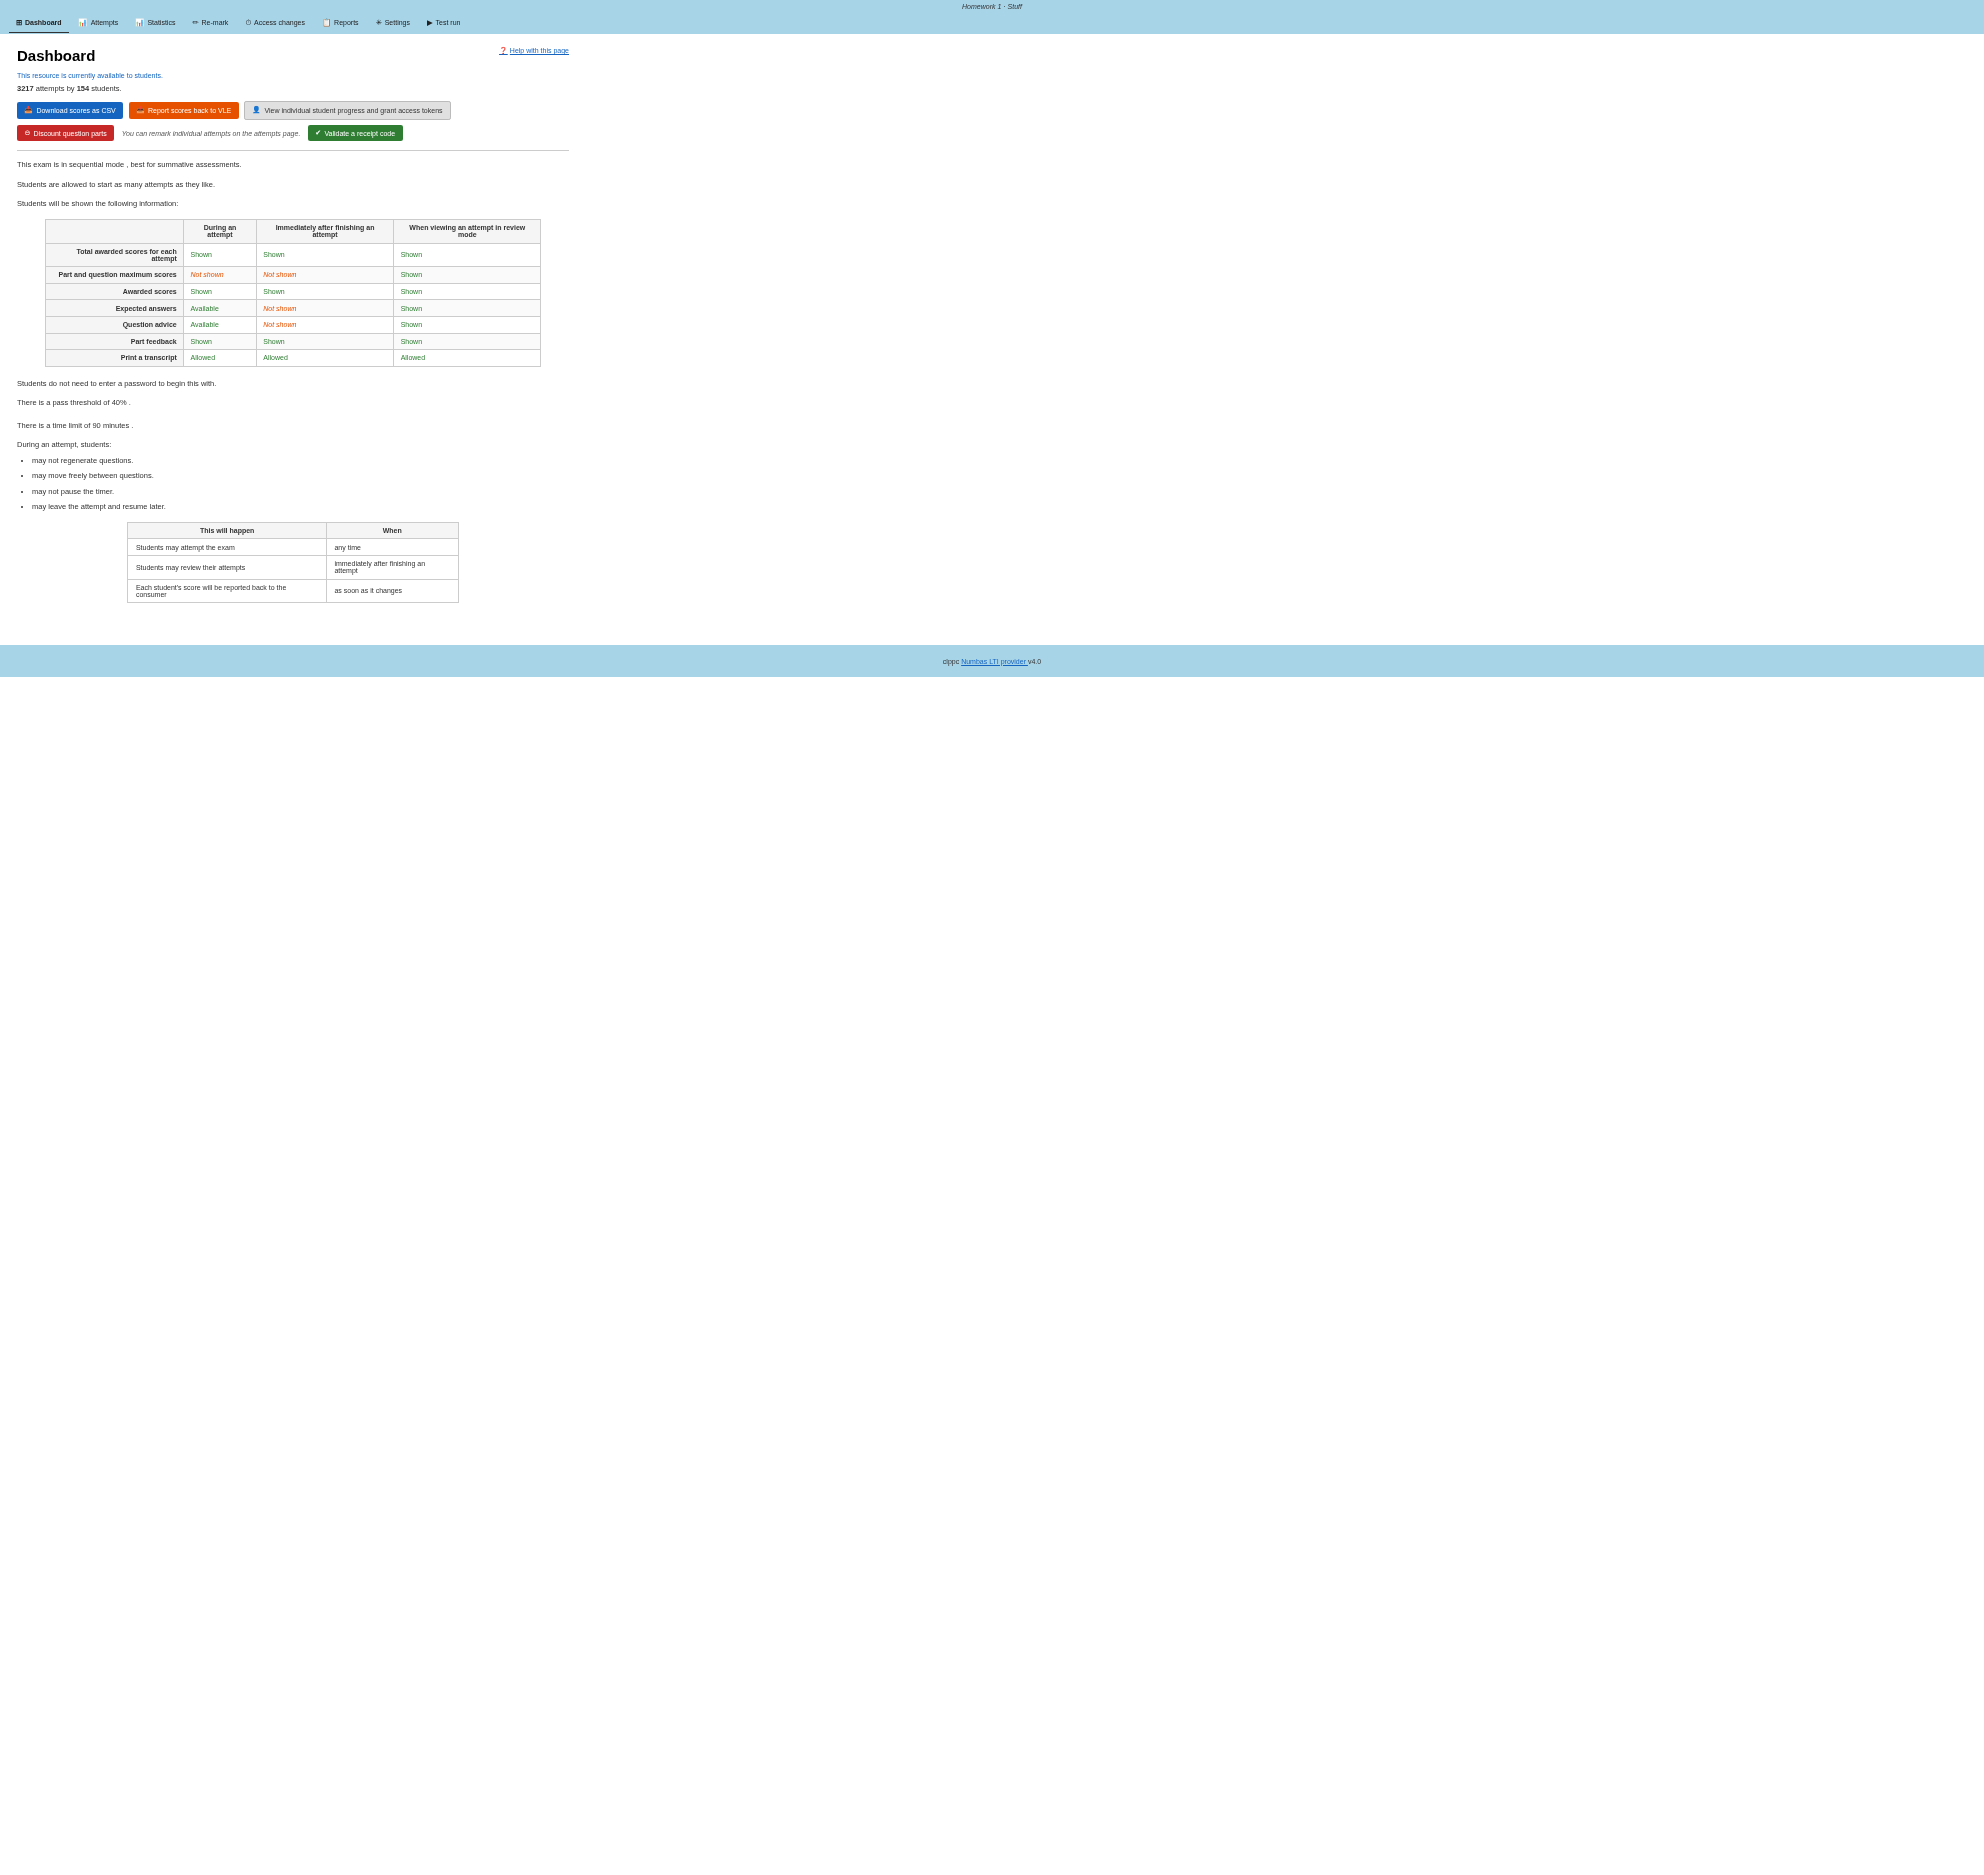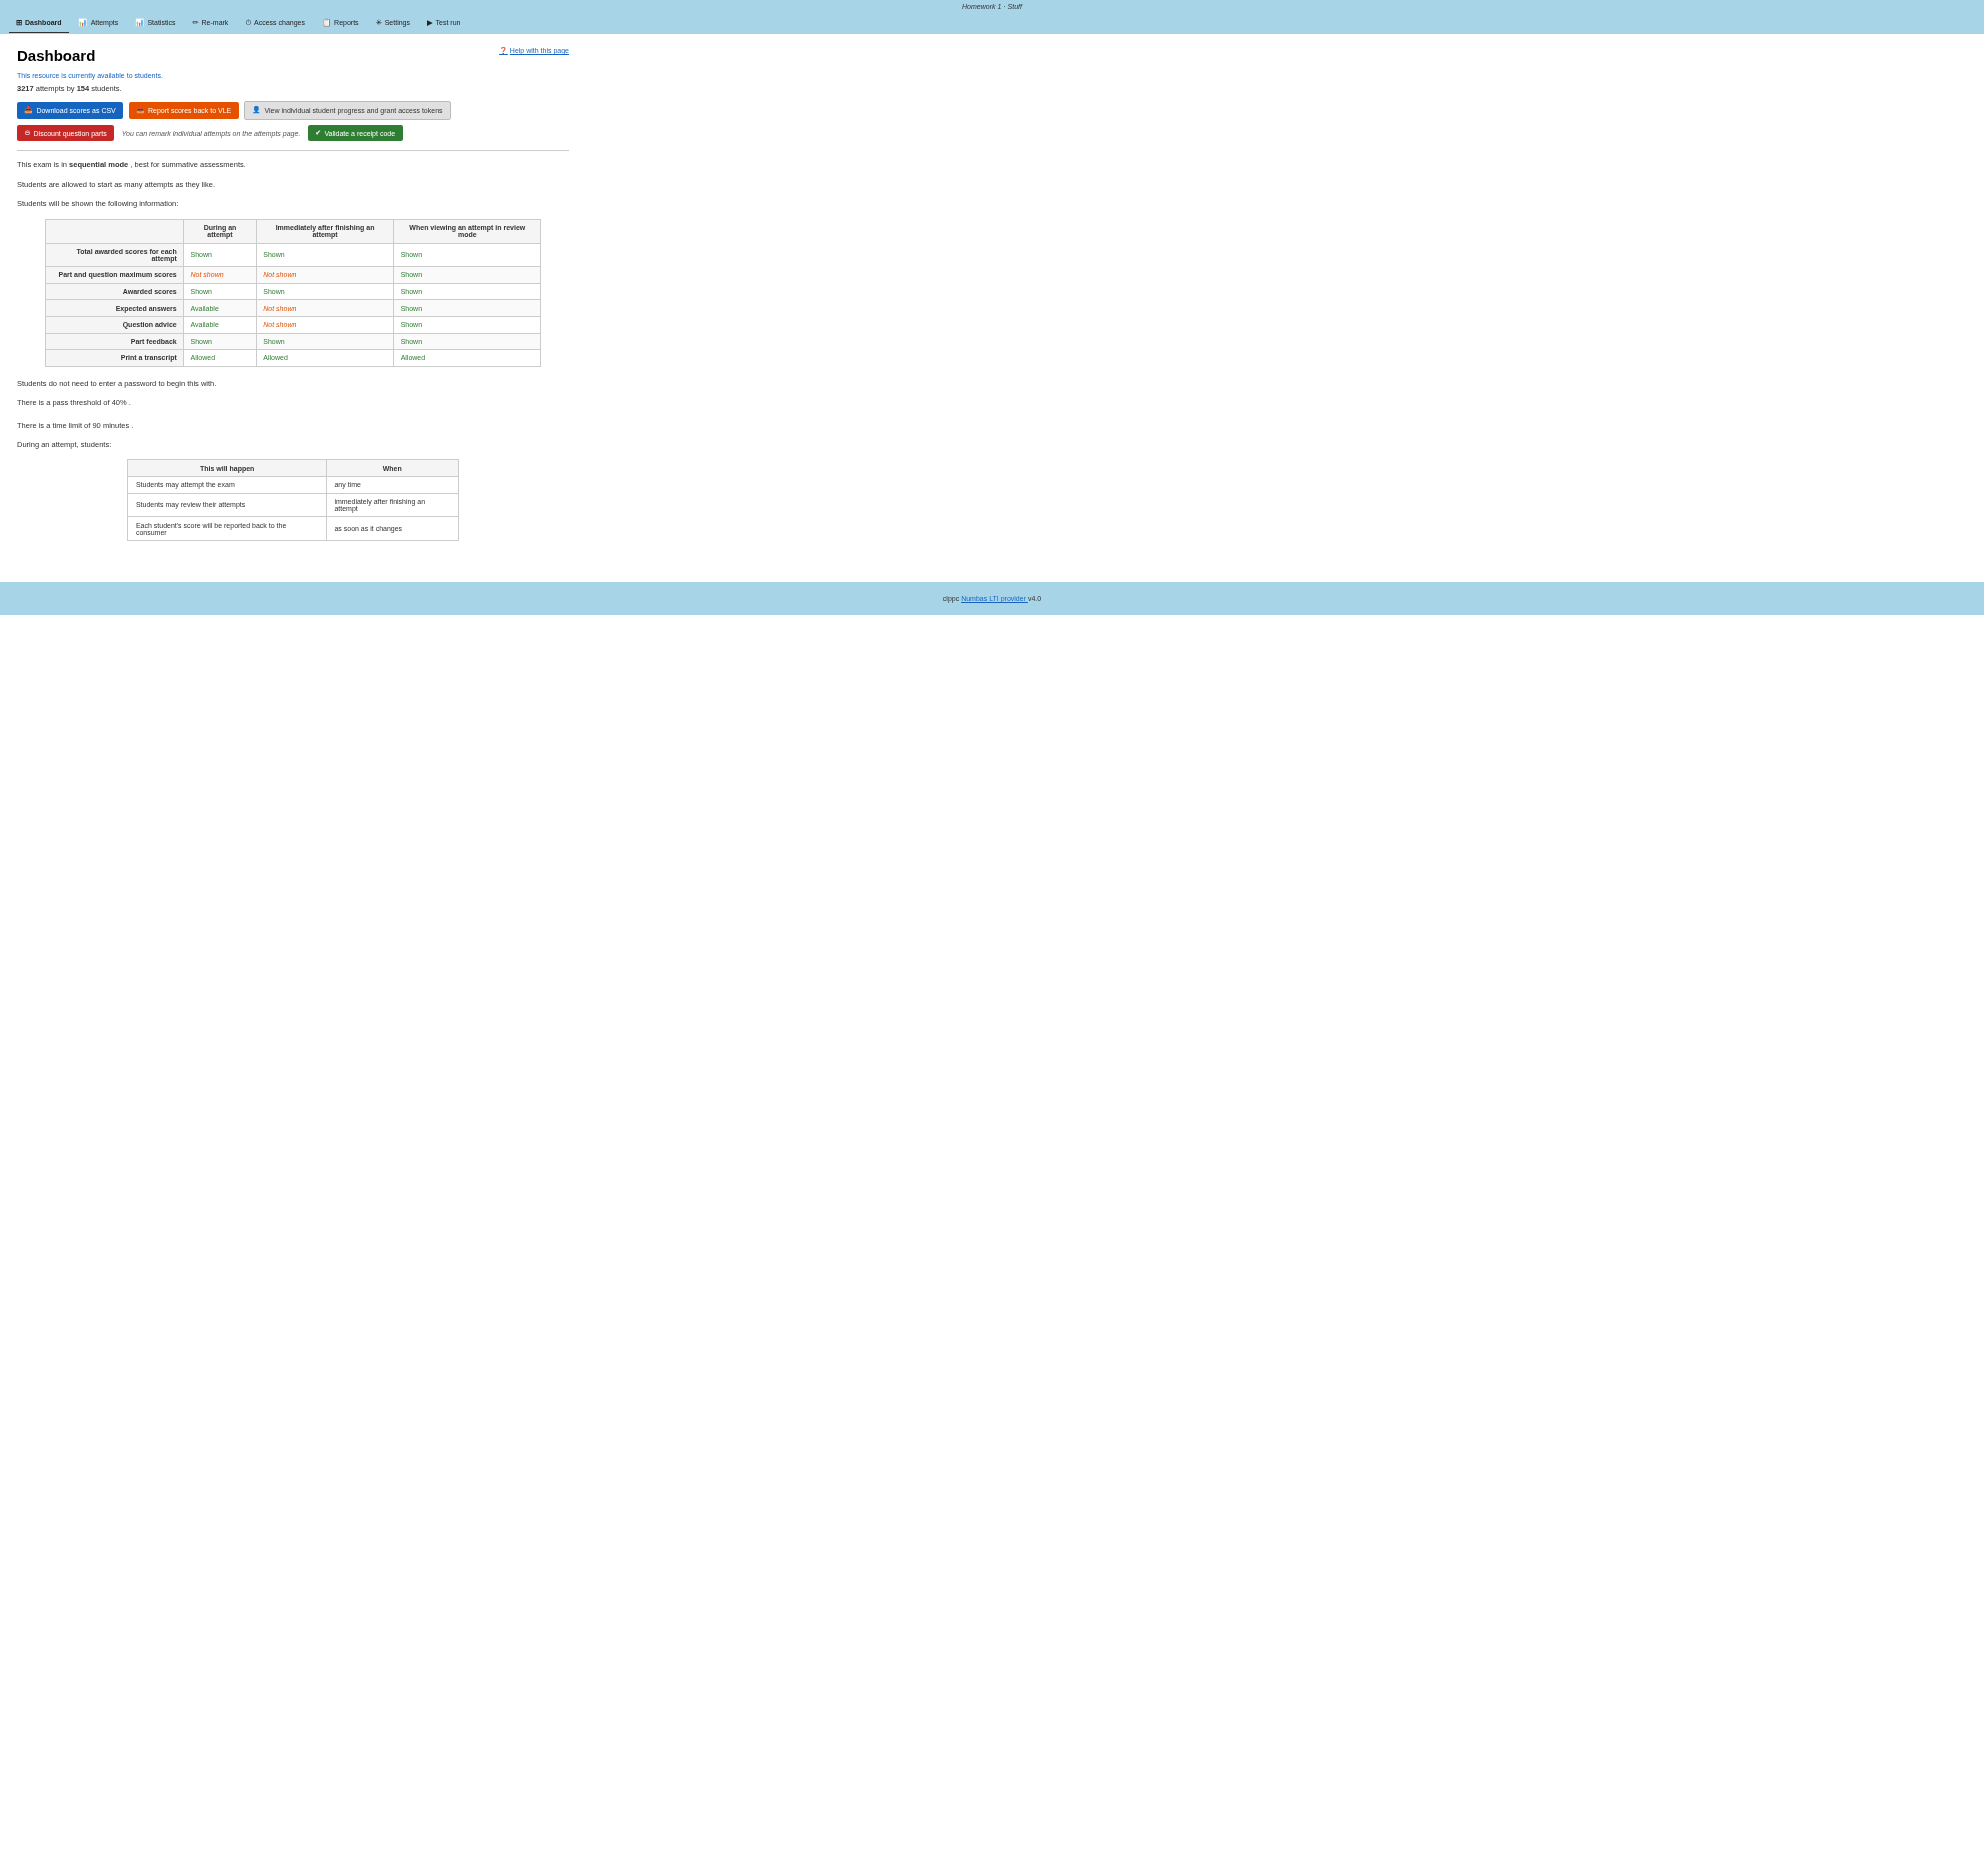--- a/index.html
+++ b/index.html
@@ -113,21 +113,21 @@
       color: #555;
     }
 
     .divider {
       border: none;
       border-top: 0.5px solid #ccc;
       margin: 8.5px 0;
     }
 
     .info-section { margin-bottom: 7.5px; font-size: 7.5px; line-height: 1.6; }
-    .info-section strong { font-weight: bold; }
+    .info-section strong { font-weight: normal; }
 
     
     .info-table {
       border-collapse: collapse;
       margin: 8.5px auto 10.7px auto;
       font-size: 7px;
       width: 90%;
     }
     .info-table th, .info-table td {
       border: 0.5px solid #ccc;
@@ -349,20 +349,26 @@
       <span>There is a pass threshold of</span>
       <strong>40%</strong>
       <span>.</span>
     </p>
     <p style="margin-top:9px">
       <span>There is a time limit of</span>
       <strong>90 minutes</strong>
       <span>.</span>
     </p>
     <p style="margin-top:4.3px">During an attempt, students:</p>
+    <ul class="conditions" id="conditions-list">
+    <li><strong>may not</strong> regenerate questions.</li>
+        <li>may <strong>move freely between questions</strong>.</li>
+        <li><strong>may not</strong> pause the timer.</li>
+        <li><strong>may</strong> leave the attempt and resume later.</li>
+      </ul>
   </div>
 
   <table class="schedule-table">
     <thead>
       <tr>
         <th>This will happen</th>
         <th>When</th>
       </tr>
     </thead>
     <tbody id="schedule-table-body">

